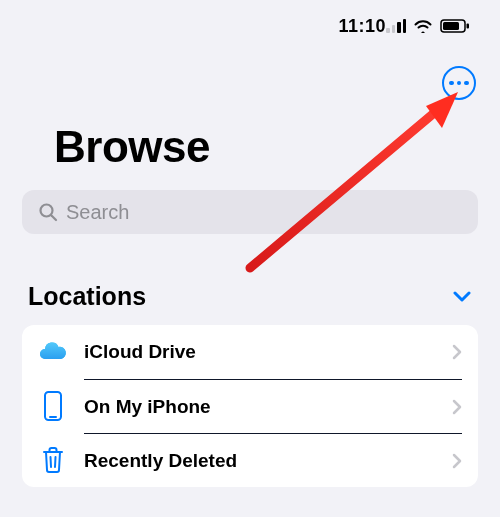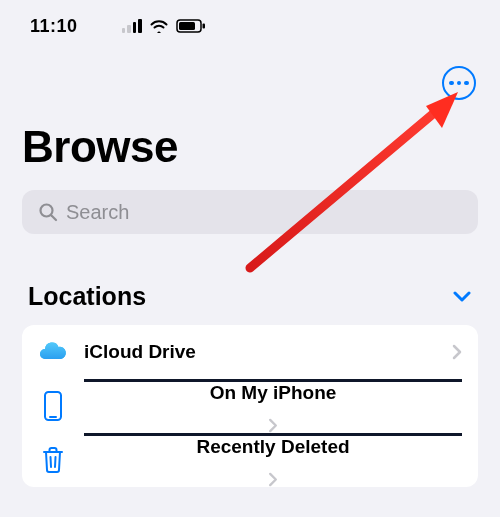--- a/index.html
+++ b/index.html
@@ -7,25 +7,24 @@
       width: 500px;
       height: 517px;
       background: #f2f2f7;
       font-family: -apple-system, BlinkMacSystemFont, "Helvetica Neue", Arial, sans-serif;
       color: #000;
       position: relative;
       overflow: hidden;
     }
     .status-bar {
       display: flex;
-      justify-content: flex-start;
+      justify-content: flex-end;
       align-items: center;
       padding: 14px 30px 8px 30px;
       height: 46px;
-      gap: 44px;
     }
     .status-time {
       font-size: 18px;
       font-weight: 600;
       letter-spacing: 0.5px;
     }
     .status-right {
       display: flex;
       align-items: center;
       gap: 7px;
@@ -68,20 +67,21 @@
       height: 4.5px;
       border-radius: 50%;
       background: #007aff;
     }
 
     .page-title {
       font-size: 44px;
       font-weight: 800;
       padding: 22px 26px 10px 22px;
       letter-spacing: -0.5px;
+      margin-left: 32px;
     }
 
     .search-bar {
       margin: 8px 22px 0 22px;
       background: #e4e3ea;
       border-radius: 12px;
       height: 44px;
       display: flex;
       align-items: center;
       padding: 0 16px;
@@ -139,22 +139,21 @@
       font-weight: 600;
     }
     .item-inner {
       flex: 1;
       display: flex;
       align-items: center;
       gap: 14px;
       height: 100%;
     }
     .list-item:not(:first-child) .item-inner {
-      border-top: 3px solid #0f172a;
-      flex-direction: column;
+      border-top: 1px solid #0f172a;
     }
 
     .arrow {
       position: absolute;
       left: 230px;
       top: 78px;
       width: 240px;
       height: 200px;
       pointer-events: none;
     }

